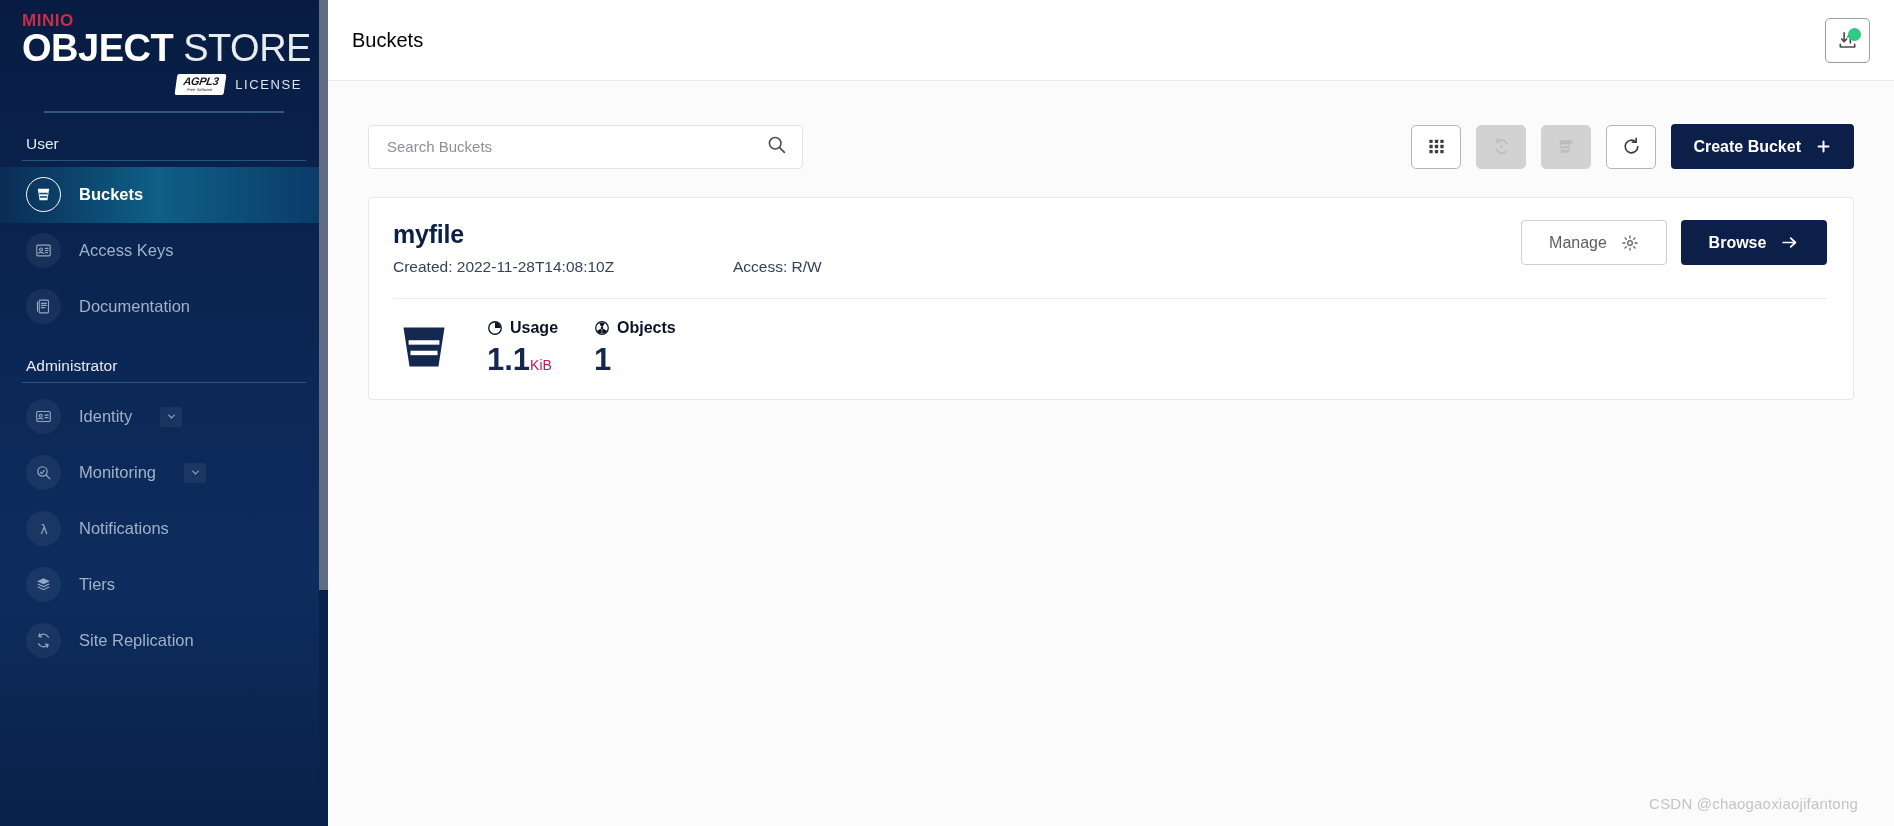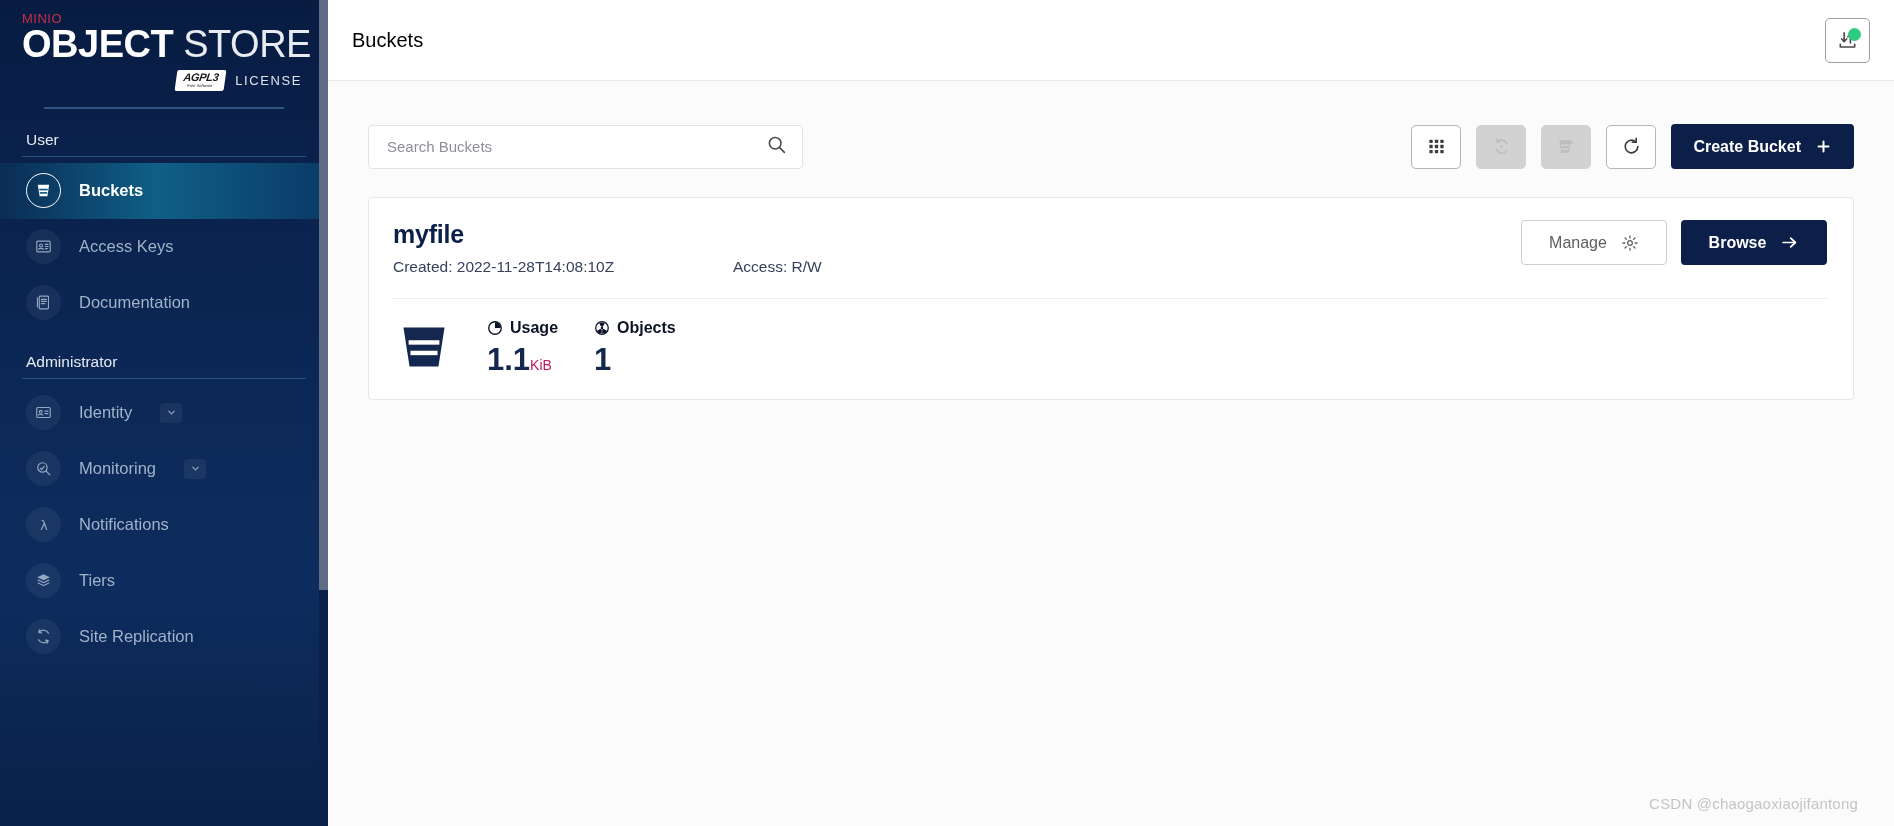--- a/index.html
+++ b/index.html
@@ -14,21 +14,21 @@
   
   .sidebar {
     width: 328px; height: 826px; flex: 0 0 328px;
     background: linear-gradient(180deg, #081c42 0%, #0b2552 35%, #0d2d5e 70%, #0a2149 100%);
     position: relative; overflow: hidden;
   }
   .sidebar-inner { padding: 0; position: relative; height: 100%; }
 
   .logo-block { padding: 12px 22px 0 22px; }
   .logo-minio {
-    font-size: 13px; font-weight: normal; letter-spacing: 0.5px;
+    font-size: 17px; font-weight: bold; letter-spacing: 0.5px;
     line-height: 1;
   }
   .logo-minio .m { color: #c72e49; }
   .logo-minio .i { color: #c72e49; }
   .logo-objectstore {
     margin-top: 0;
     font-size: 38px; font-weight: 700; letter-spacing: -0.5px;
     line-height: 1; white-space: nowrap;
   }
   .logo-objectstore .obj { color: #ffffff; font-weight: 800; }

